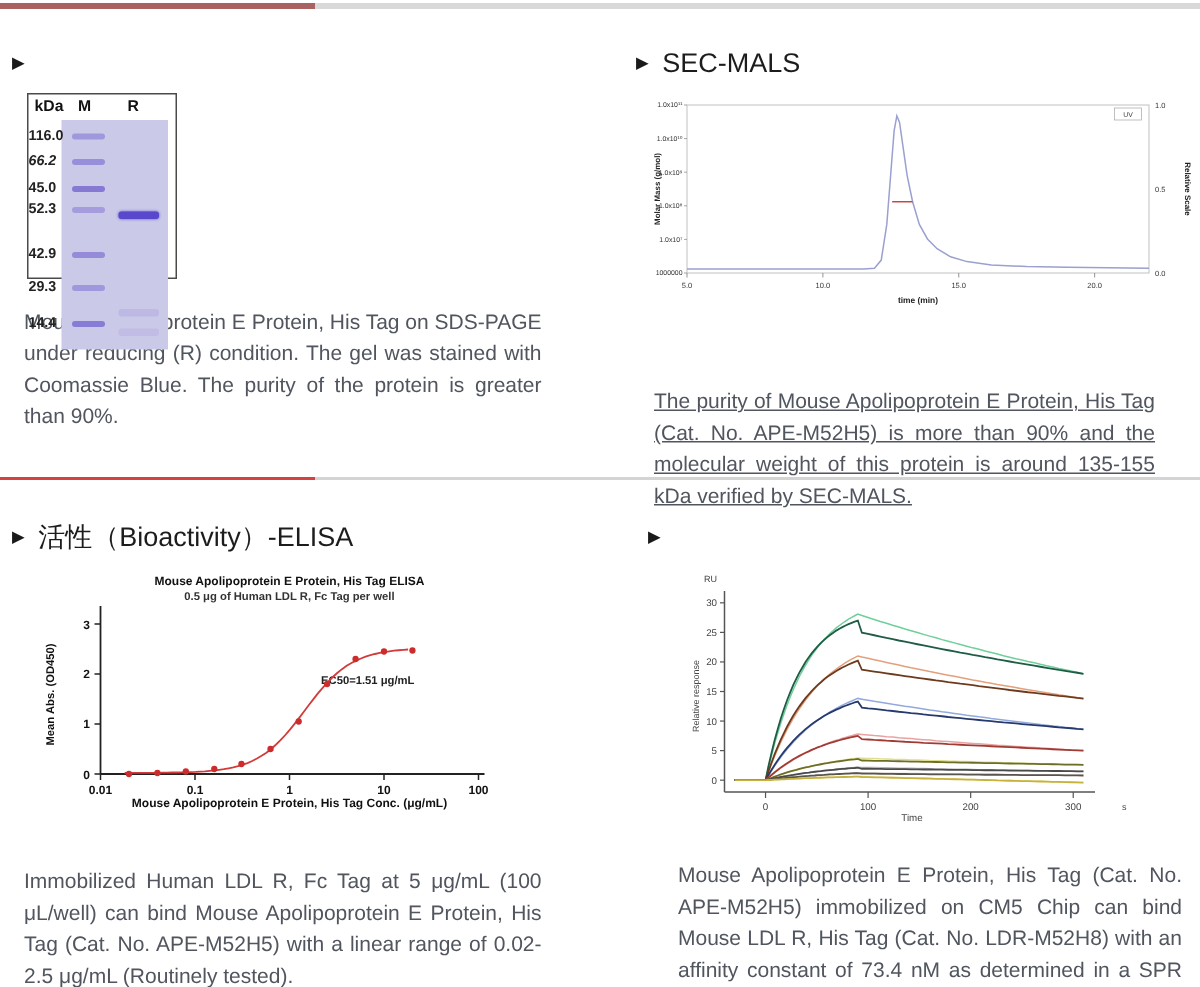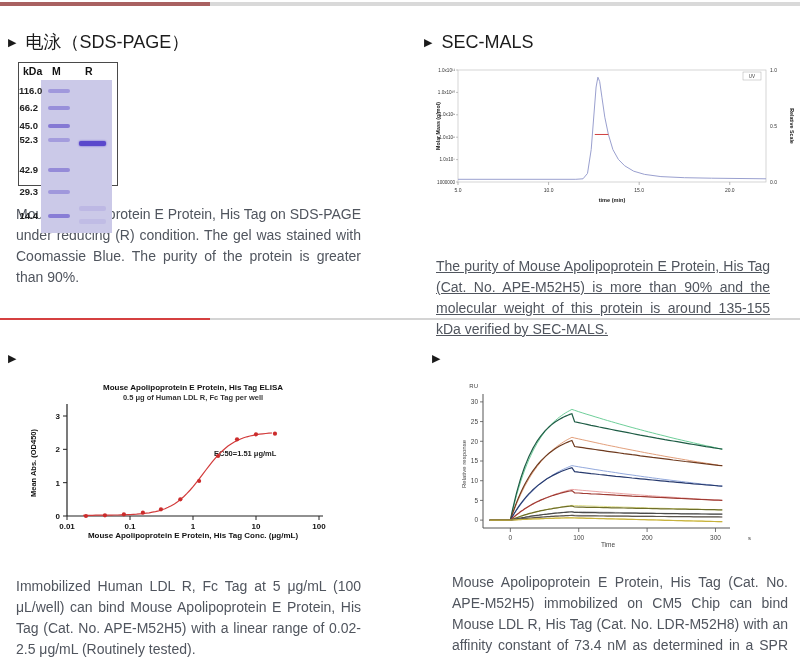--- a/index.html
+++ b/index.html
@@ -29,21 +29,21 @@
   #sec-sds  .caption{margin:18px 0 0 8px;width:345px;}
   #sec-mals .caption{margin:40px 0 0 28px;width:334px;text-decoration:underline;}
   #sec-elisa .caption{margin:26px 0 0 8px;width:345px;}
   #sec-spr  .caption{margin:20px 0 0 44px;width:336px;}
 
   
   .gel-box{position:relative;margin:8px 0 0 10px;width:100px;height:124px;
            background:#fff;border:1px solid #4a4a4a;box-sizing:border-box;}
   .gel-lanes{position:absolute;left:22px;top:17px;width:71px;height:153px;background:#cbc9e8;}
   .gel-head{position:absolute;top:2px;font-weight:bold;font-size:10.5px;color:#111;}
-  .gel-kda-label{position:absolute;left:0;width:19px;text-align:right;
+  .gel-kda-label{position:absolute;left:0;width:19px;text-align:left;
                  font-size:9.5px;font-weight:bold;color:#222;}
   .band{position:absolute;border-radius:2px;}
 
   figure{margin:0;padding:0;}
   #mals-fig{margin:8px 0 0 20px;}
   #elisa-fig{margin:10px 0 0 14px;}
   #spr-fig{margin:6px 0 0 50px;}
   svg text{font-family:"Liberation Sans","DejaVu Sans",sans-serif;}
 </style>
 </head>
@@ -51,40 +51,39 @@
 
 <div id="page">
 
   <div class="topbar">
       <span class="red"></span>
     </div>
 
   <section id="sec-sds">
     <h3 class="sec-head">
       <span class="tri">▶</span>
-      <span>电泳（SDS-PAGE）</span>
     </h3>
     <div class="gel-box" id="gel">
         <div class="gel-head" style="left:4px;">kDa</div>
         <div class="gel-head" style="left:33px;">M</div>
         <div class="gel-head" style="left:66px;">R</div>
         <div class="gel-lanes" style="">
           <div class="band" style="left:7px;width:22px;height:3.5px;top:9.0px;background:#7d70d2;opacity:0.55;"></div>
           <div class="band" style="left:7px;width:22px;height:3.5px;top:26.0px;background:#7d70d2;opacity:0.65;"></div>
           <div class="band" style="left:7px;width:22px;height:3.5px;top:44.1px;background:#7d70d2;opacity:0.9;"></div>
           <div class="band" style="left:7px;width:22px;height:3.5px;top:58.0px;background:#7d70d2;opacity:0.5;"></div>
           <div class="band" style="left:7px;width:22px;height:3.5px;top:88.0px;background:#7d70d2;opacity:0.7;"></div>
           <div class="band" style="left:7px;width:22px;height:3.5px;top:110.0px;background:#7d70d2;opacity:0.55;"></div>
           <div class="band" style="left:7px;width:22px;height:3.5px;top:134.0px;background:#7d70d2;opacity:0.85;"></div>
           <div class="band" style="left:38px;width:27px;height:5px;top:60.5px;background:#5a48cc;box-shadow:0 0 2px #5a48cc;"></div>
           <div class="band" style="left:38px;width:27px;height:5px;top:126.0px;background:#7d70d2;opacity:0.18;"></div>
           <div class="band" style="left:38px;width:27px;height:5px;top:139.0px;background:#7d70d2;opacity:0.14;"></div>
         </div>
         <div class="gel-kda-label" style="top:22px;">116.0</div>
-        <div class="gel-kda-label" style="top:39px;">66.2</div>
+        <div class="gel-kda-label" style="top:39px;font-style:italic;">66.2</div>
         <div class="gel-kda-label" style="top:57px;">45.0</div>
         <div class="gel-kda-label" style="top:71px;">52.3</div>
         <div class="gel-kda-label" style="top:101px;">42.9</div>
         <div class="gel-kda-label" style="top:123px;">29.3</div>
         <div class="gel-kda-label" style="top:147px;">14.4</div>
       </div>
     <p class="caption">Mouse Apolipoprotein E Protein, His Tag on SDS-PAGE under reducing (R) condition. The gel was stained with Coomassie Blue. The purity of the protein is greater than 90%.</p>
   </section>
 
   <section id="sec-mals">
@@ -130,20 +129,21 @@
     <p class="caption">The purity of Mouse Apolipoprotein E Protein, His Tag (Cat. No. APE-M52H5) is more than 90% and the molecular weight of this protein is around 135-155 kDa verified by SEC-MALS.</p>
   </section>
 
   <div class="divider">
       <span class="red"></span>
     </div>
 
   <section id="sec-elisa">
     <h3 class="sec-head">
       <span class="tri">▶</span>
+      <span>活性（Bioactivity）-ELISA</span>
     </h3>
     <figure id="elisa-fig">
       <svg id="elisa-svg" width="320" height="166" viewBox="0 0 320 166">
           <text x="171" y="10" text-anchor="middle" font-size="8" font-weight="bold" fill="#111">Mouse Apolipoprotein E Protein, His Tag ELISA</text>
           <text x="171" y="20" text-anchor="middle" font-size="7.5" font-weight="bold" fill="#333">0.5 μg of Human LDL R, Fc Tag per well</text>
           <line x1="45" y1="24" x2="45" y2="136" stroke="#222" stroke-width="1.2"></line>
           <line x1="45" y1="136" x2="301" y2="136" stroke="#222" stroke-width="1.2"></line>
           <line x1="41" y1="136" x2="45" y2="136" stroke="#222" stroke-width="1"></line>
           <text x="38" y="139" text-anchor="end" font-size="8" font-weight="bold" fill="#111">0</text>
           <line x1="41" y1="102.66666666666667" x2="45" y2="102.66666666666667" stroke="#222" stroke-width="1"></line>

